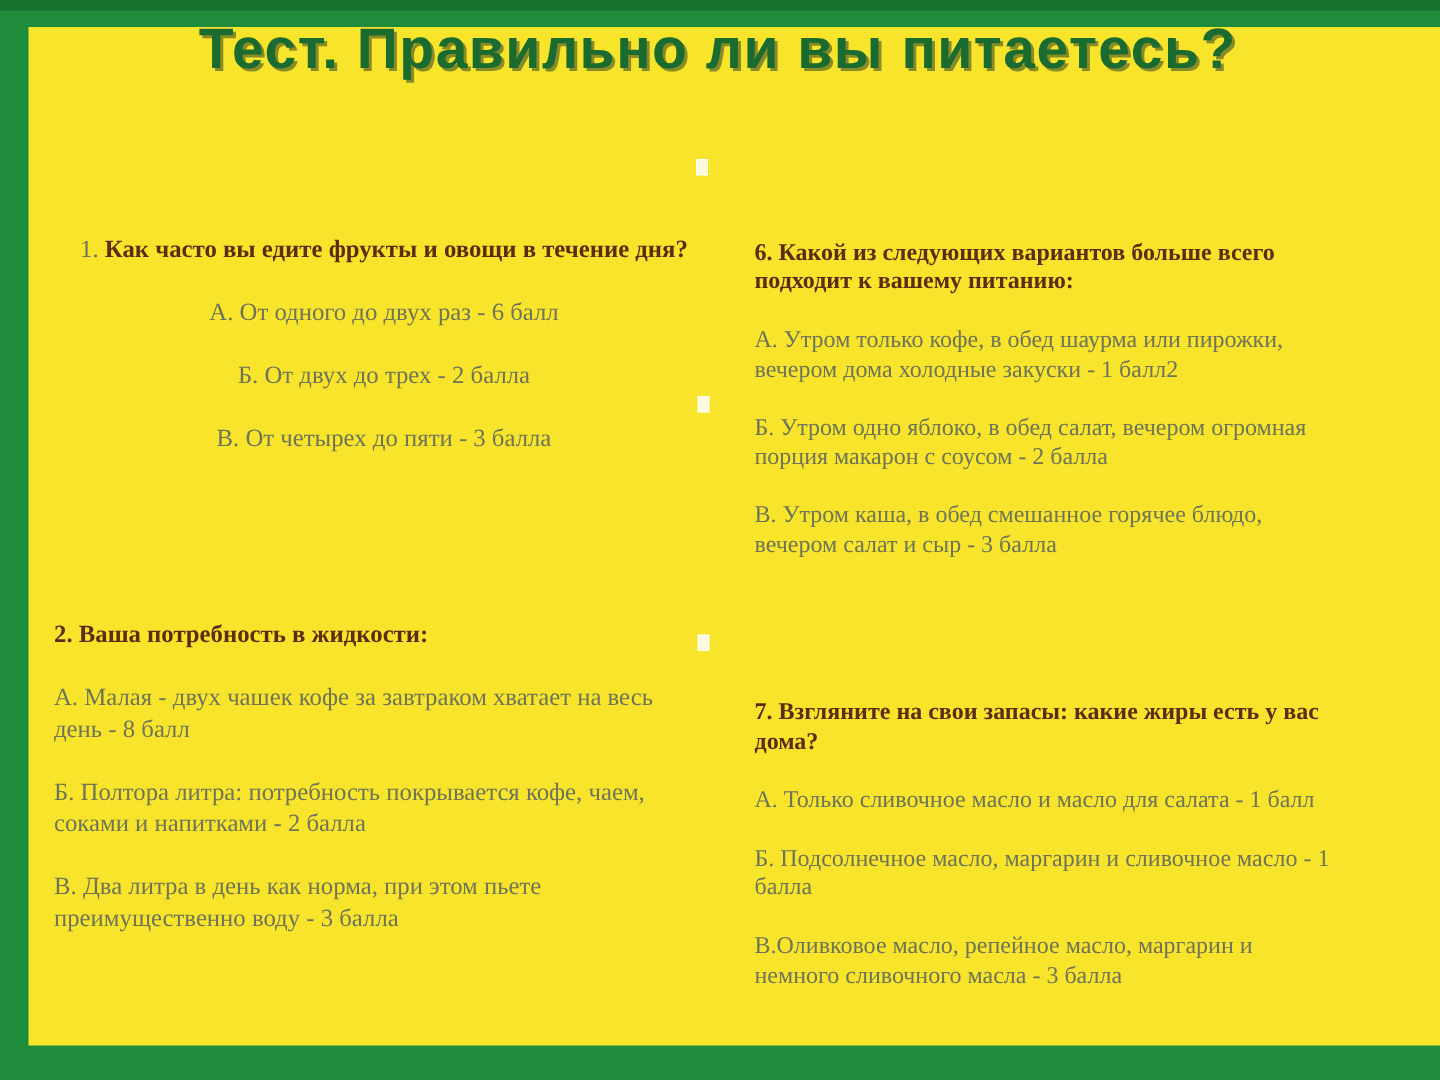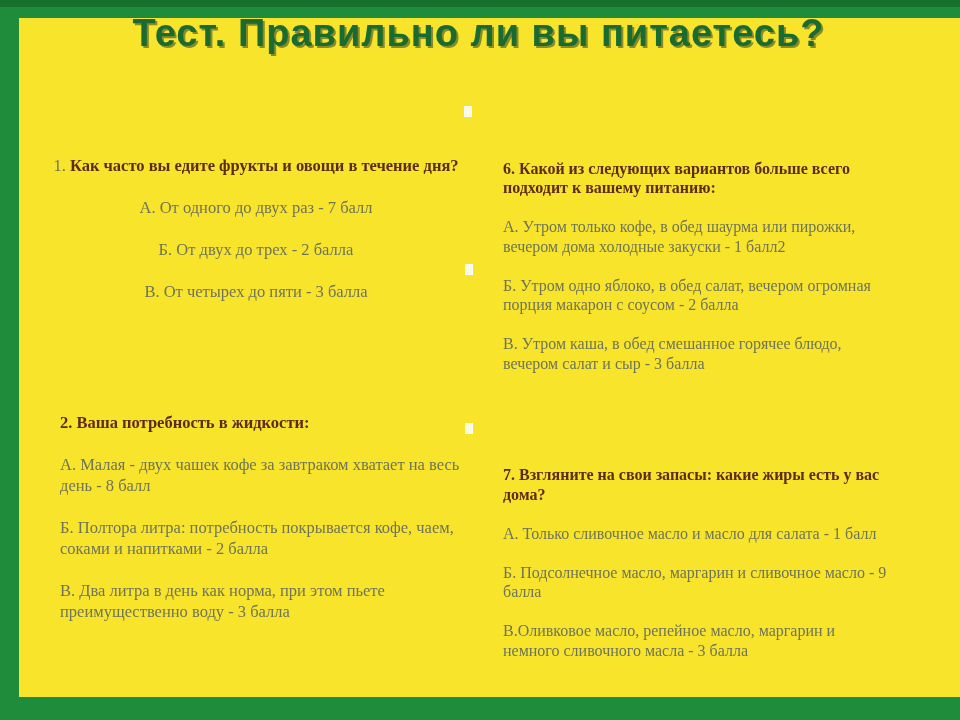--- a/index.html
+++ b/index.html
@@ -66,21 +66,21 @@
   .q-prefix {
     font-weight: normal;
     color: #6d7458;
   }
   .q-answer {
     color: #6d7458;
   }
   .spaced > .q-heading { }
   .question { margin-bottom: 0; }
   .mb26 { margin-bottom: 26px; text-align: center; }
-  .mb46 { margin-bottom: 46px; margin-left: 24px; }
+  .mb46 { margin-bottom: 46px; }
   .mb14 { margin-bottom: 14px; }
   .mb2  { margin-bottom: 2px; }
   .bullet-marker {
     position: absolute;
     width: 6px; height: 9px;
     background: #fdfae0;
     outline: 1px solid #ffffff;
   }
   .bm1 { left: 465px; top: 107px; }
   .bm2 { left: 466px; top: 265px; }
@@ -92,21 +92,21 @@
 <div class="top-strip"></div>
 
 <div class="panel">
 
   <div class="slide-title">Тест. Правильно ли вы питаетесь?</div>
 
   <div class="column column-left">
 
     <section class="question mb26">
       <div class="q-heading"><span class="q-prefix">1.</span> <span>Как часто вы едите фрукты и овощи в течение дня?</span></div>
-      <div class="q-answer">А. От одного до двух раз - 7 балл</div>
+      <div class="q-answer">А. От одного до двух раз - 6 балл</div>
       <div class="q-answer">Б. От двух до трех - 2 балла</div>
       <div class="q-answer">В. От четырех до пяти - 3 балла</div>
     </section>
 
     <section class="question mb46">
       <div class="q-heading">2. Ваша потребность в жидкости:</div>
       <div class="q-answer">А. Малая - двух чашек кофе за завтраком хватает на весь
 день - 8 балл</div>
       <div class="q-answer">Б. Полтора литра: потребность покрывается кофе, чаем,
 соками и напитками - 2 балла</div>
@@ -132,21 +132,21 @@
       <div class="q-answer">Б. Утром одно яблоко, в обед салат, вечером огромная
 порция макарон с соусом - 2 балла</div>
       <div class="q-answer">В. Утром каша, в обед смешанное горячее блюдо,
 вечером салат и сыр - 3 балла</div>
     </section>
 
     <section class="question spaced mb2">
       <div class="q-heading">7. Взгляните на свои запасы: какие жиры есть у вас
 дома?</div>
       <div class="q-answer">А. Только сливочное масло и масло для салата - 1 балл</div>
-      <div class="q-answer">Б. Подсолнечное масло, маргарин и сливочное масло - 9
+      <div class="q-answer">Б. Подсолнечное масло, маргарин и сливочное масло - 1
 балла</div>
       <div class="q-answer">В.Оливковое масло, репейное масло, маргарин и
 немного сливочного масла - 3 балла</div>
     </section>
 
     
 
     
 
     

